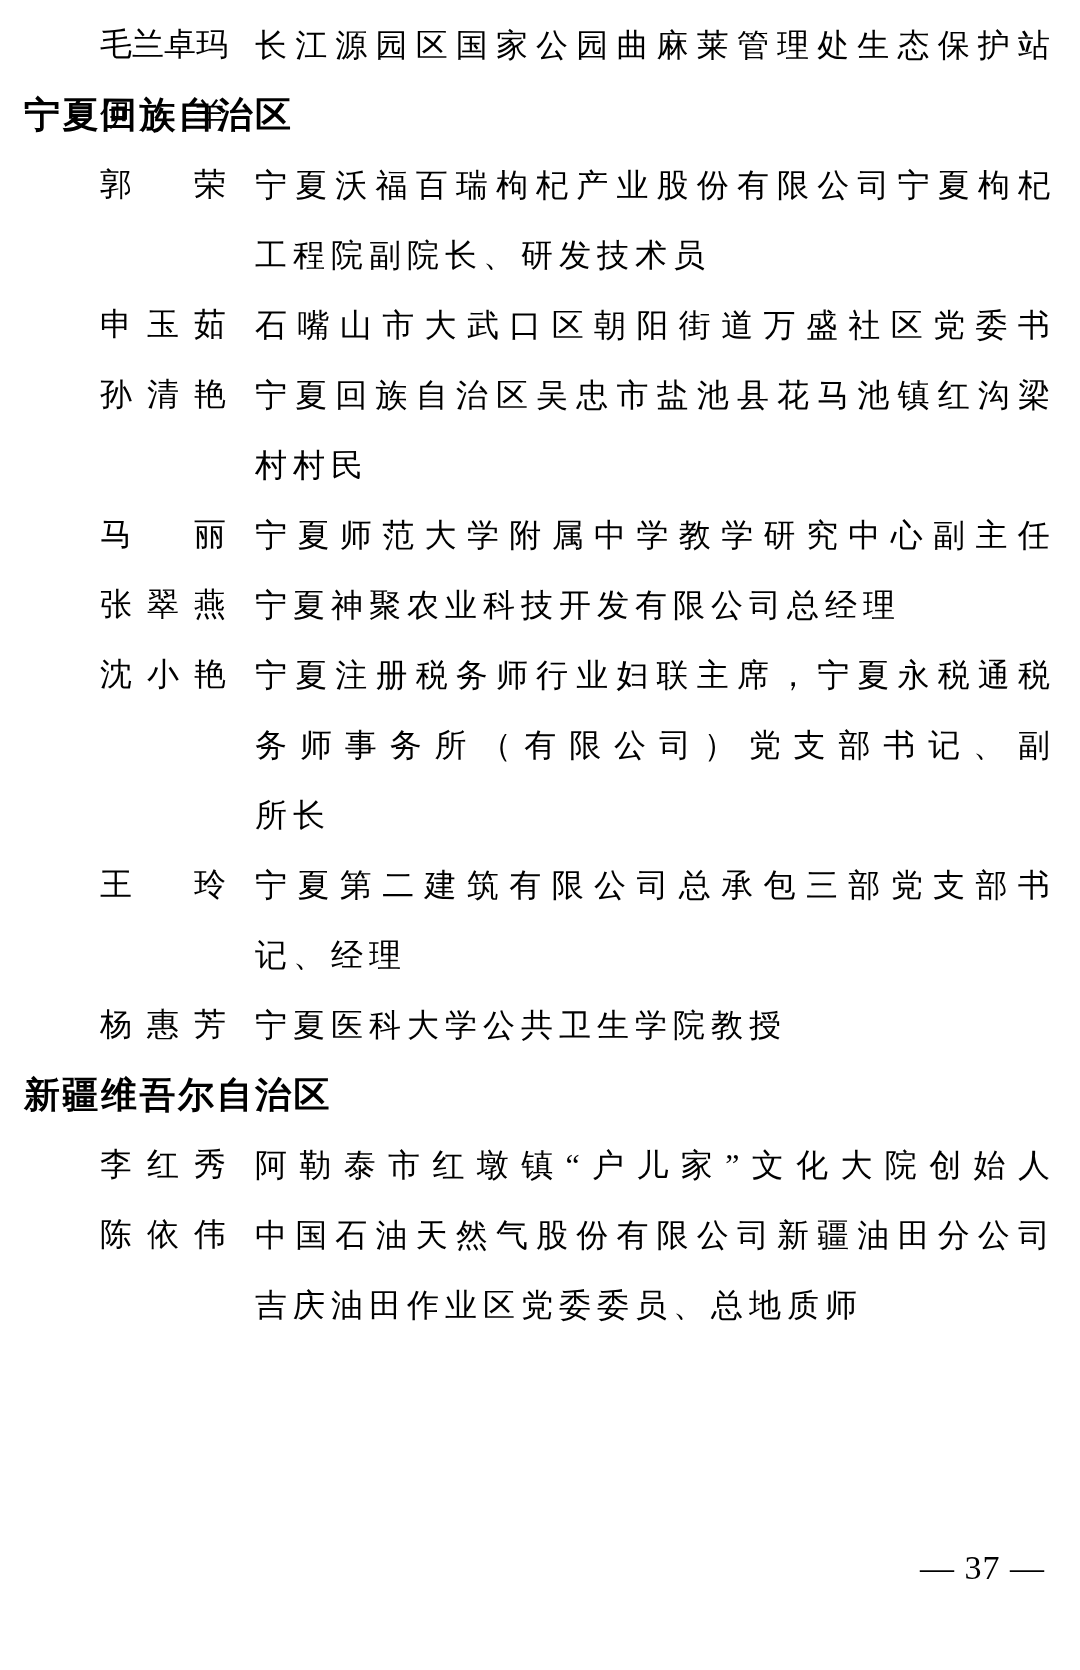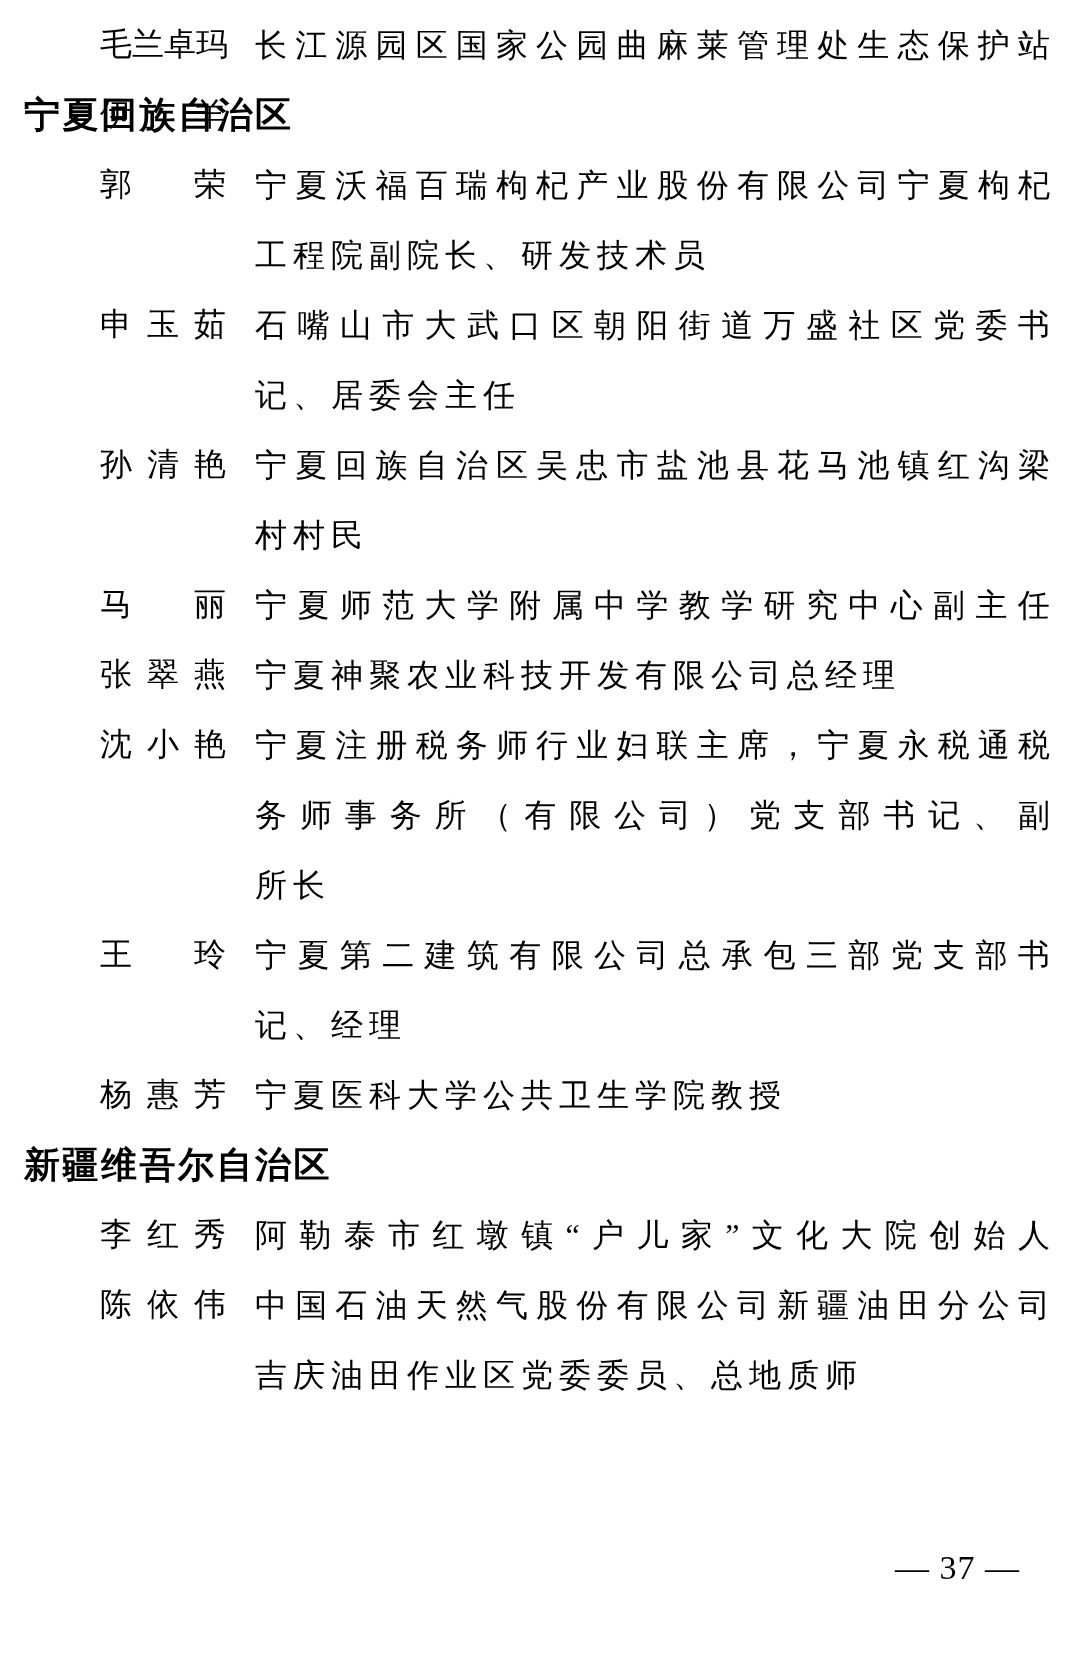--- a/index.html
+++ b/index.html
@@ -25,21 +25,21 @@
     letter-spacing:6px;white-space:nowrap;
   }
   .line.full{letter-spacing:0;}
   .sec-header{
     height:70px;line-height:70px;
     margin-left:24px;
     font-family:"Liberation Sans",sans-serif;
     font-weight:700;font-size:36px;letter-spacing:2.5px;
   }
   .pagenum{
-    position:absolute;top:1548px;right:60px;
+    position:absolute;top:1548px;right:35px;
     height:40px;line-height:40px;
     font-size:34px;letter-spacing:1px;
     font-family:"Liberation Serif",serif;
   }
 </style>
 </head>
 <body>
 
 <div class="page">
   <div class="content">
@@ -139,21 +139,20 @@
             <span>街</span>
             <span>道</span>
             <span>万</span>
             <span>盛</span>
             <span>社</span>
             <span>区</span>
             <span>党</span>
             <span>委</span>
             <span>书</span>
           </div>
-        <div class="line">记、居委会主任</div>
       </div>
     </div>
 
     <div class="block entry">
       <div class="name spread">
           <span>孙</span>
           <span>清</span>
           <span>艳</span>
         </div>
       <div class="desc">

